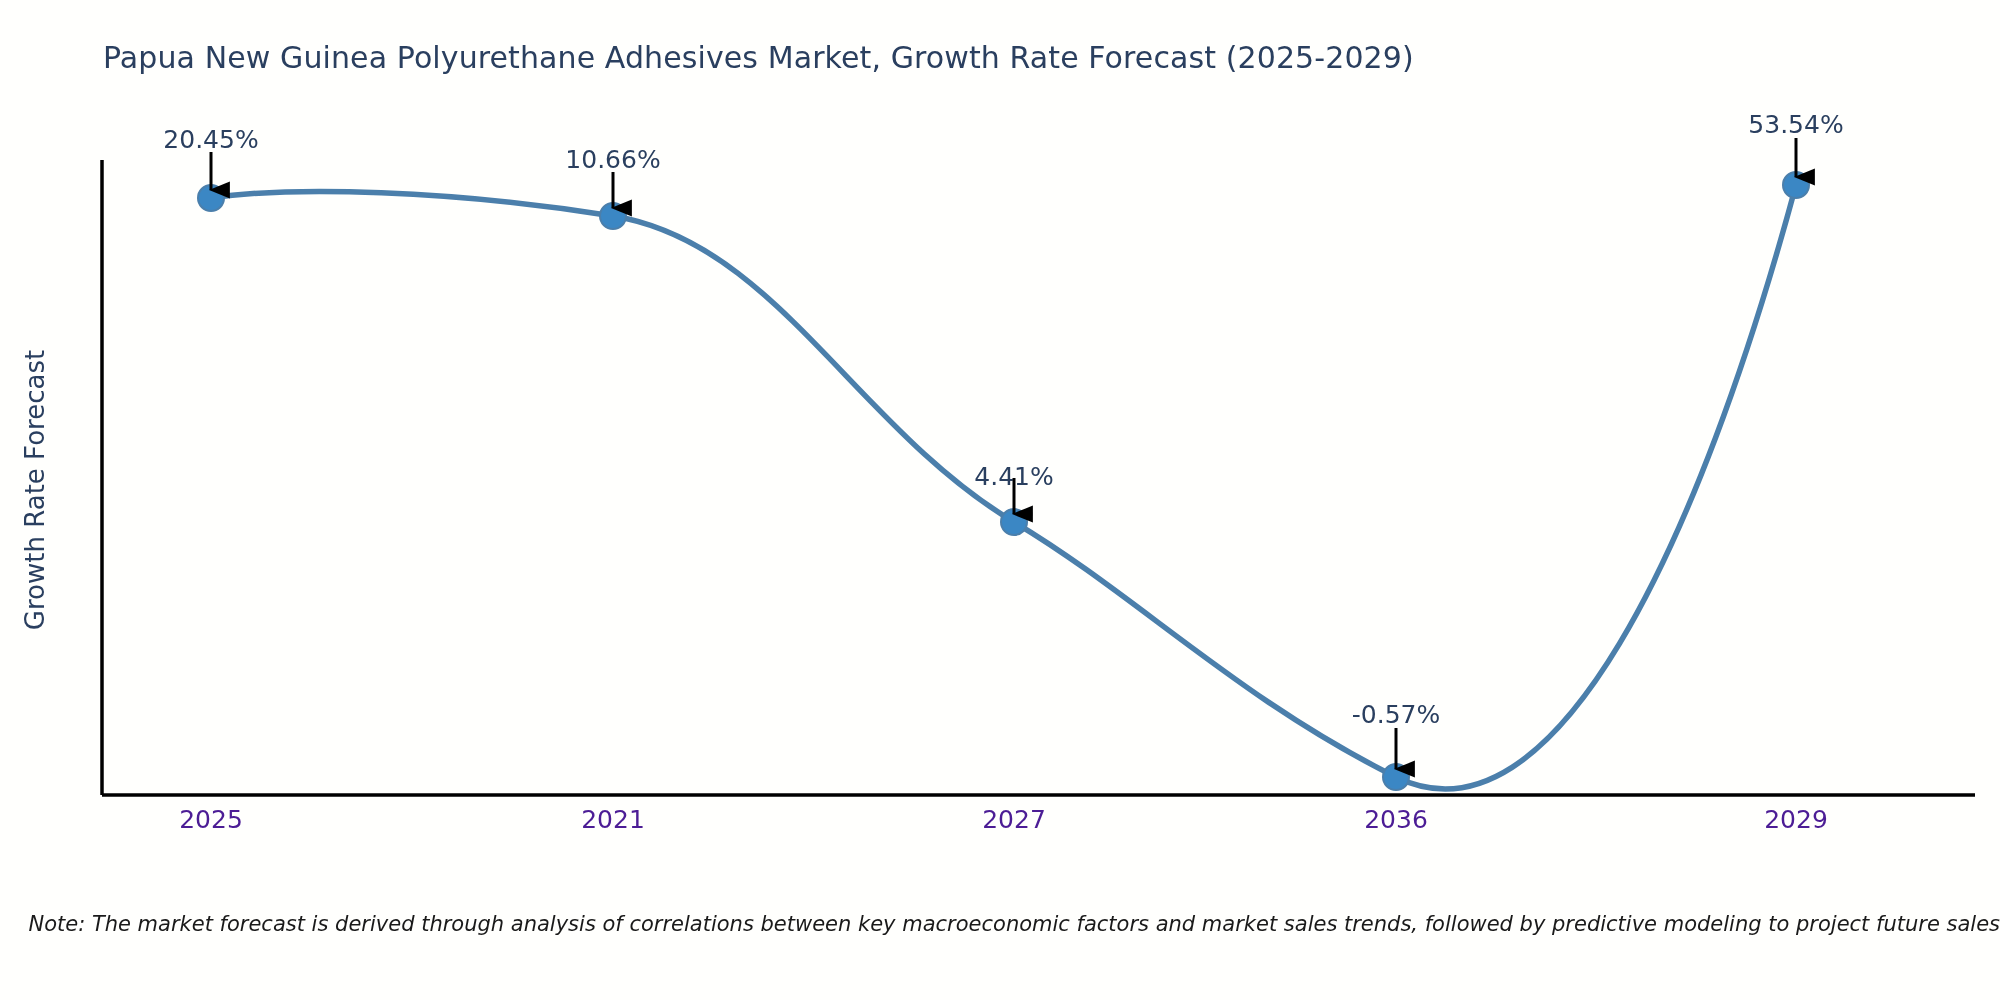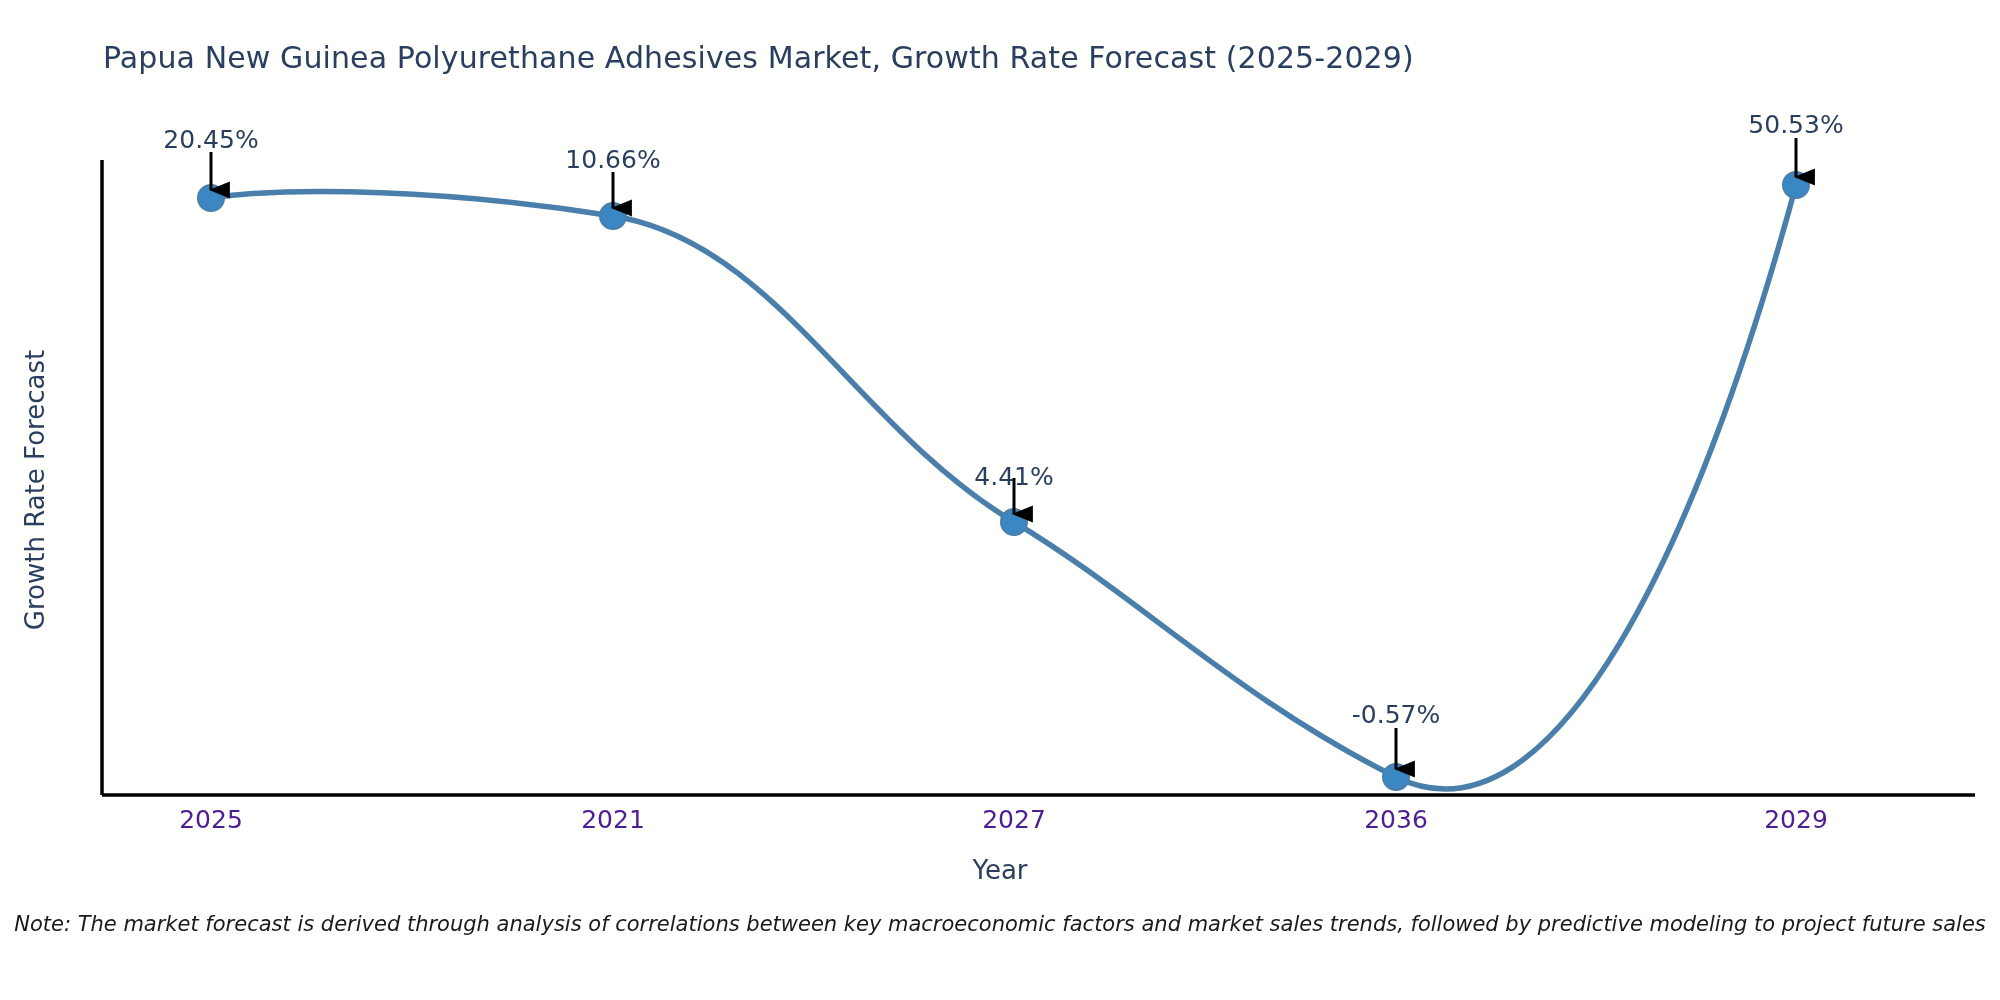--- a/index.html
+++ b/index.html
@@ -74,56 +74,55 @@
     text-align: center;
     width: 220px;
     transform: translateX(-110px);
     white-space: nowrap;
   }
   #note-text {
     position: absolute;
     left: 0px;
     top: 912px;
     width: 2000px;
-    text-align: center;
+    text-align: right;
     font-size: 21px;
     font-style: italic;
     color: #1a1a1a;
     white-space: nowrap;
   }
   svg.plot { position: absolute; left: 0; top: 0; }
 </style>
 </head>
 <body>
 
 <div id="chart-root">
 
   <div id="chart-title">Papua New Guinea Polyurethane Adhesives Market, Growth Rate Forecast (2025-2029)</div>
 
   <div id="y-axis-title">Growth Rate Forecast</div>
-  <div id="x-axis-title">Year</div>
 
   <div class="y-tick-label" style="top:249px; right:1900px;">10</div>
   <div class="y-tick-label" style="top:348px; right:1900px;">8</div>
   <div class="y-tick-label" style="top:447px; right:1900px;">6</div>
   <div class="y-tick-label" style="top:546px; right:1900px;">4</div>
   <div class="y-tick-label" style="top:645px; right:1900px;">2</div>
   <div class="y-tick-label" style="top:731px; right:1900px;">0</div>
 
   <div class="x-tick-label" style="left:211px;">2025</div>
   <div class="x-tick-label" style="left:613px;">2021</div>
   <div class="x-tick-label" style="left:1014px;">2027</div>
   <div class="x-tick-label" style="left:1396px;">2036</div>
   <div class="x-tick-label" style="left:1796px;">2029</div>
 
   <div class="point-label" style="left:211px; top:125px;">20.45%</div>
   <div class="point-label" style="left:613px; top:145px;">10.66%</div>
   <div class="point-label" style="left:1014px; top:450px;margin-top:12px;">4.41%</div>
   <div class="point-label" style="left:1396px; top:700px;">-0.57%</div>
-  <div class="point-label" style="left:1796px; top:110px;">50.53%</div>
+  <div class="point-label" style="left:1796px; top:110px;">53.54%</div>
 
   <svg class="plot" width="2000" height="1000">
     <defs>
       <marker id="arrowhead" viewBox="0 0 10 10" refX="5" refY="9" markerWidth="7" markerHeight="7" orient="auto-start-reverse">
         <path d="M 1 0 L 9 0 L 5 10 z" fill="#000000"></path>
       </marker>
     </defs>
 
     <line x1="102" y1="160" x2="102" y2="795" stroke="#000000" stroke-width="3.5"></line>
 

